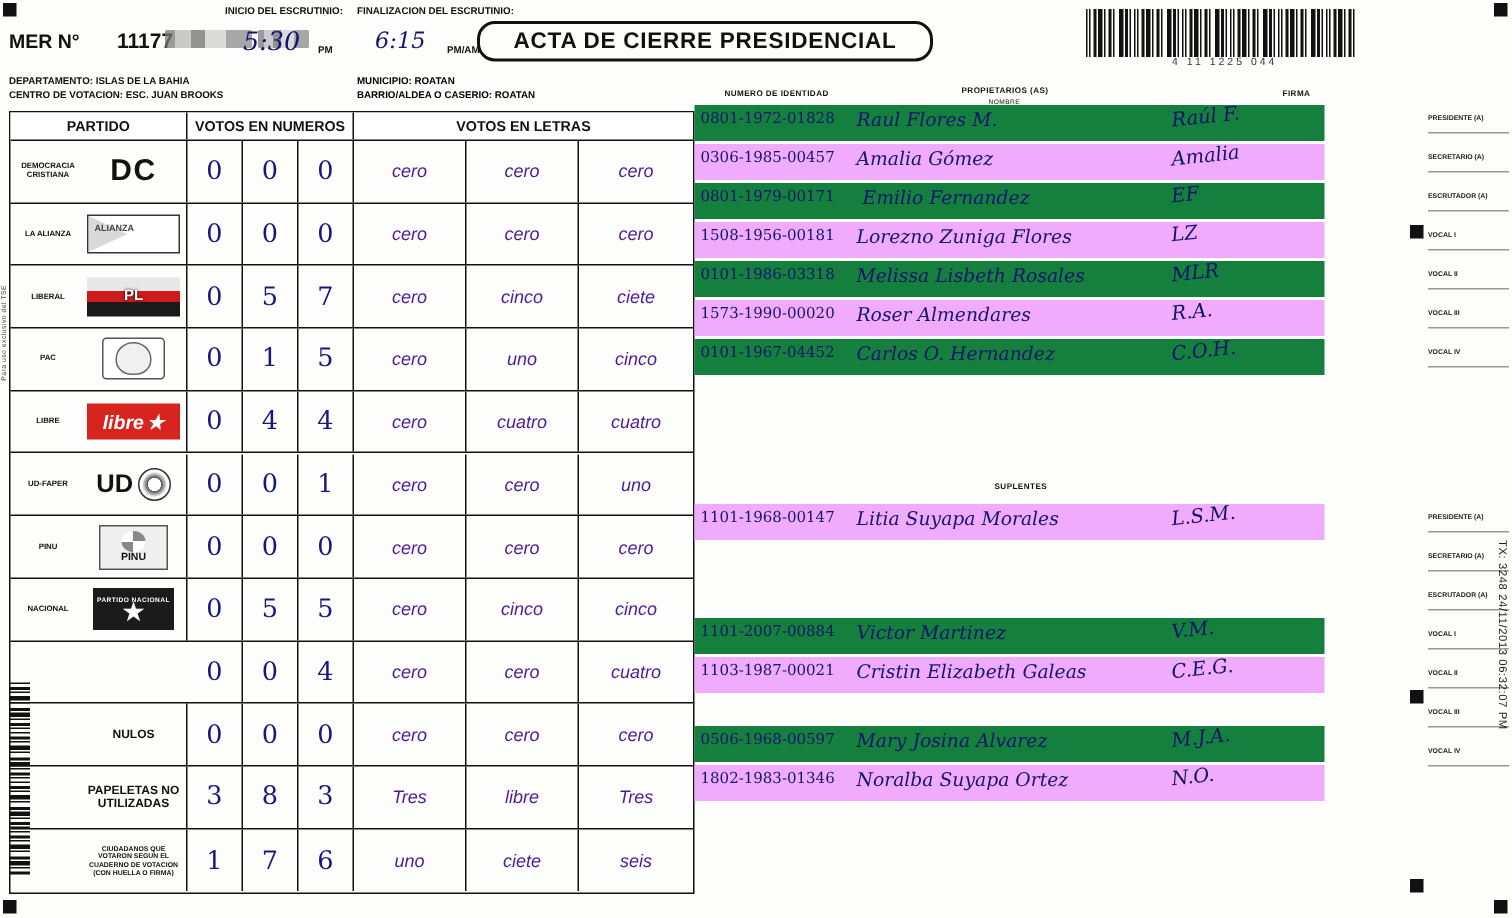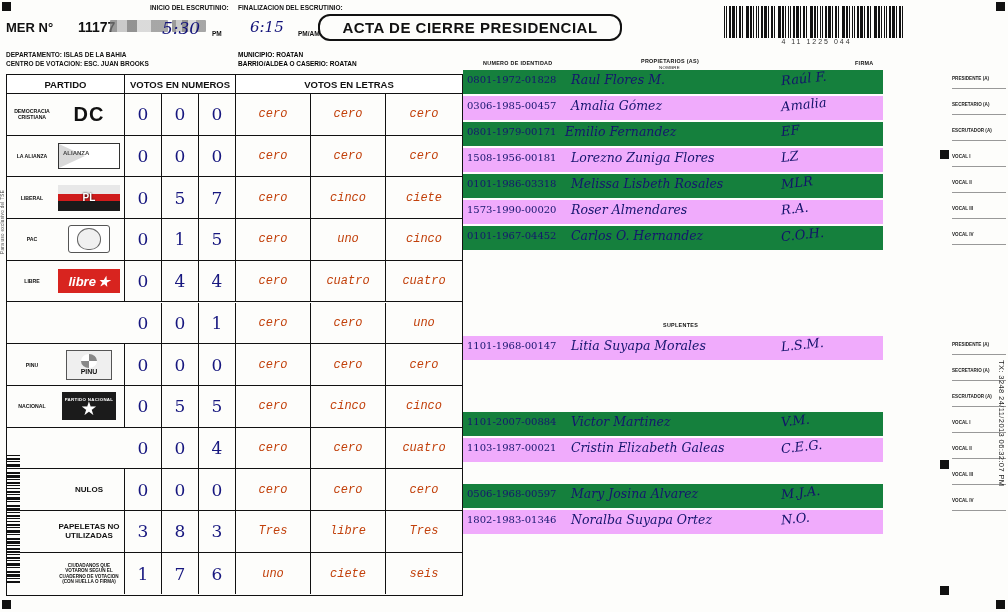--- a/index.html
+++ b/index.html
@@ -43,21 +43,21 @@
         display:flex;align-items:center;justify-content:center;text-align:center;}
   .hd{font-size:9.5px;font-weight:bold;color:#111;}
   .partycell{left:0;width:118px;}
   .n1{left:118px;width:37px;}
   .n2{left:155px;width:37px;}
   .n3{left:192px;width:37px;}
   .l1{left:229px;width:75px;}
   .l2{left:304px;width:75px;}
   .l3{left:379px;width:76px;border-right:none;}
   .num{font-family:"DejaVu Serif",serif;font-size:17px;color:#17177f;}
-  .wrd{font-family:Liberation Mono, monospace;font-style:italic;font-size:12px;color:#c2410c;}
+  .wrd{font-family:Liberation Sans, sans-serif;font-style:italic;font-size:12px;color:#4c1d95;}
   .pname{position:absolute;left:2px;top:50%;transform:translateY(-50%);width:46px;font-size:5.2px;font-weight:bold;
          color:#111;text-align:center;line-height:6px;}
   .plogo{position:absolute;left:50px;top:4px;width:64px;bottom:4px;display:flex;align-items:center;justify-content:center;
          font-weight:bold;}
   .vstripe{position:absolute;left:-16px;top:150px;width:10px;font-size:4.6px;color:#444;
            writing-mode:vertical-rl;transform:rotate(180deg);letter-spacing:.3px;}
   
   #barcode-left{position:absolute;left:6px;top:455px;width:14px;height:130px;}
   #barcode-left .b{position:absolute;left:0;width:14px;background:#111;}
   
@@ -332,20 +332,29 @@
             <span class="wrd">cero</span>
           </div>
           <div class="cell l2">
             <span class="wrd">cuatro</span>
           </div>
           <div class="cell l3">
             <span class="wrd">cuatro</span>
           </div>
         </div>
         <div class="r" style="top: 227.5px; height: 41.7px;">
+          <div class="cell partycell">
+            <div class="pname">UD-FAPER</div>
+            <div class="plogo">
+              <div style="display:flex;align-items:center;gap:3px;">
+                <div style="font-size:17px;font-weight:bold;color:#111;">UD</div>
+                <div style="width:20px;height:20px;border-radius:50%;background:radial-gradient(#ffffff 30%,#555 32%,#fff 60%);border:1px solid #333;"></div>
+              </div>
+            </div>
+          </div>
           <div class="cell n1">
             <span class="num">0</span>
           </div>
           <div class="cell n2">
             <span class="num">0</span>
           </div>
           <div class="cell n3">
             <span class="num">1</span>
           </div>
           <div class="cell l1">
@@ -568,21 +577,21 @@
           <div class="nmtxt" style="left:108px;top:2px;">Raul Flores M.</div>
           <div class="sigmark" style="left:318px;top:1px;">Raúl F.</div>
         </div>
         <div class="band cream" style="top: 36px; height: 24px;">
           <div class="idtxt" style="left:4px;top:4px;">0306-1985-00457</div>
           <div class="nmtxt" style="left:108px;top:2px;">Amalia Gómez</div>
           <div class="sigmark" style="left:318px;top:1px;">Amalia</div>
         </div>
         <div class="band pink" style="top: 62px; height: 24px;">
           <div class="idtxt" style="left:4px;top:4px;">0801-1979-00171</div>
-          <div class="nmtxt" style="left:102px;top:2px;text-align:center;">Emilio Fernandez</div>
+          <div class="nmtxt" style="left:112px;top:2px;text-align:center;">Emilio Fernandez</div>
           <div class="sigmark" style="left:318px;top:1px;">EF</div>
         </div>
         <div class="band cream" style="top: 88px; height: 24px;">
           <div class="idtxt" style="left:4px;top:4px;">1508-1956-00181</div>
           <div class="nmtxt" style="left:108px;top:2px;">Lorezno Zuniga Flores</div>
           <div class="sigmark" style="left:318px;top:1px;">LZ</div>
         </div>
         <div class="band pink" style="top: 114px; height: 24px;">
           <div class="idtxt" style="left:4px;top:4px;">0101-1986-03318</div>
           <div class="nmtxt" style="left:108px;top:2px;">Melissa Lisbeth Rosales</div>

